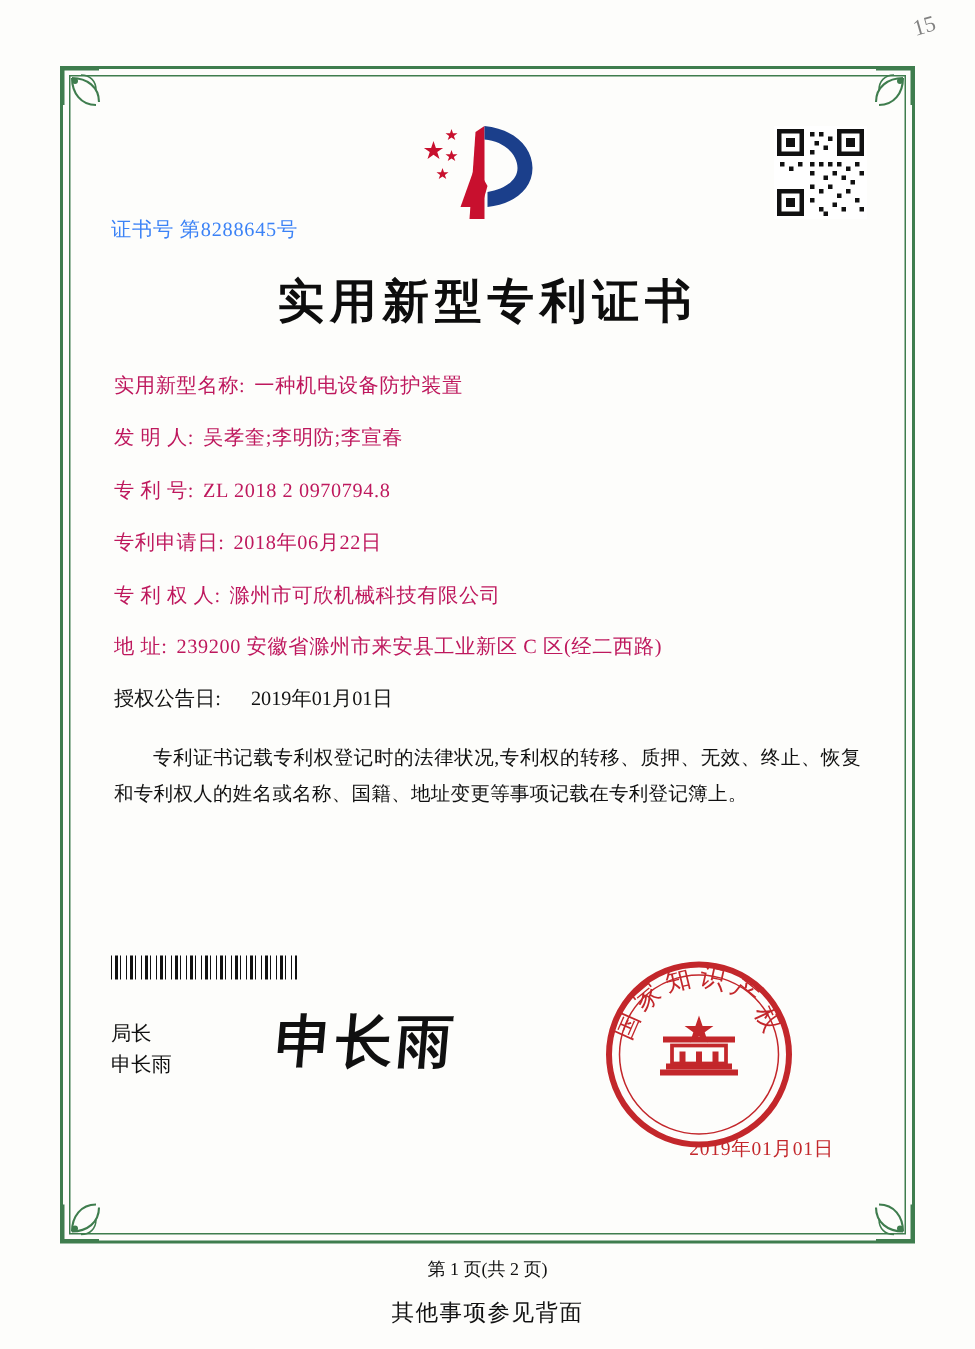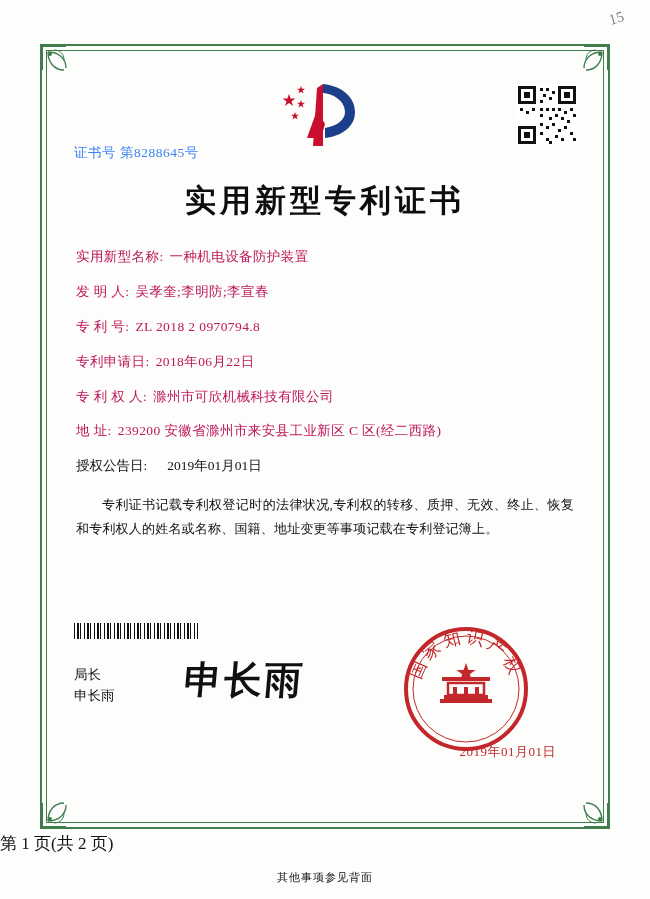--- a/index.html
+++ b/index.html
@@ -144,21 +144,21 @@
     color: #111;
     letter-spacing: .2px;
   }
   .paras p { margin: 0 0 2px 0; text-indent: 26px; }
 
   
   .bottom {
     position: absolute;
     left: 10px;
     right: 6px;
-    bottom: 48px;
+    bottom: 34px;
     height: 150px;
   }
   .barcode {
     position: absolute;
     left: 2px;
     top: 6px;
     width: 124px;
     height: 16px;
     background-image: repeating-linear-gradient(90deg,
       #111 0 1px, #fff 1px 3px, #111 3px 5px, #fff 5px 6px,
@@ -197,31 +197,31 @@
     font-size: 13px;
     color: #c3272b;
     letter-spacing: .5px;
   }
 
   .page-no {
     position: absolute;
     left: 0;
     right: 0;
     bottom: 44px;
-    text-align: left;
-    font-size: 17px;
+    text-align: center;
+    font-size: 12px;
     color: #111;
   }
   .footnote {
     position: absolute;
     left: 0;
     right: 0;
     bottom: 14px;
     text-align: center;
-    font-size: 11px;
+    font-size: 15px;
     color: #111;
     letter-spacing: 1px;
   }
 </style>
 </head>
 <body>
 
 <div class="page">
 
   <div class="corner-mark">15</div>

